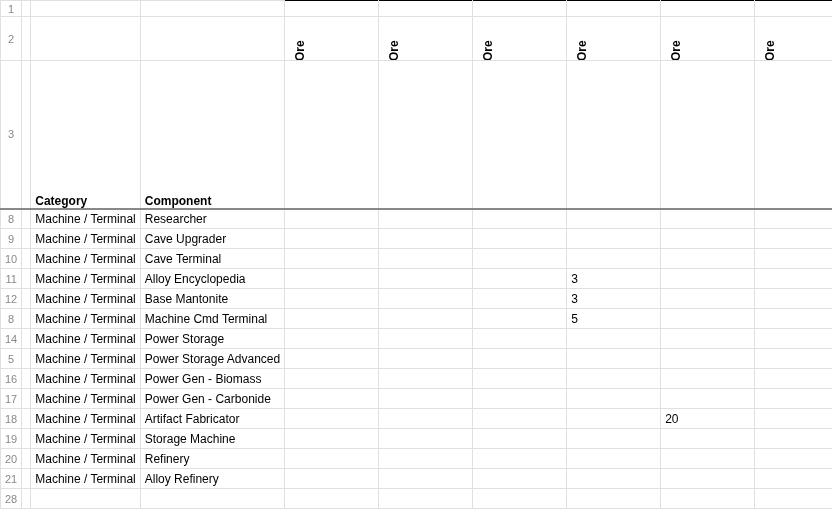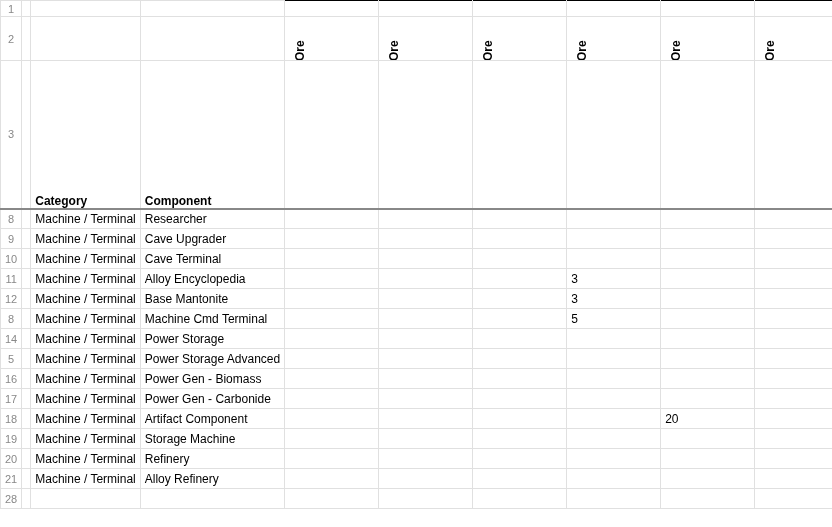--- a/index.html
+++ b/index.html
@@ -224,21 +224,21 @@
         <td><span></span></td>
         <td><span></span></td>
         <td><span></span></td>
         <td><span></span></td>
         <td><span></span></td>
       </tr>
       <tr class="rd">
         <td class="rowhdr">18</td>
         <td></td>
         <td><span>Machine / Terminal</span></td>
-        <td><span>Artifact Component</span></td>
+        <td><span>Artifact Fabricator</span></td>
         <td class="bleft"><span></span></td>
         <td><span></span></td>
         <td><span></span></td>
         <td><span></span></td>
         <td><span>20</span></td>
         <td><span></span></td>
       </tr>
       <tr class="rd">
         <td class="rowhdr">19</td>
         <td></td>

